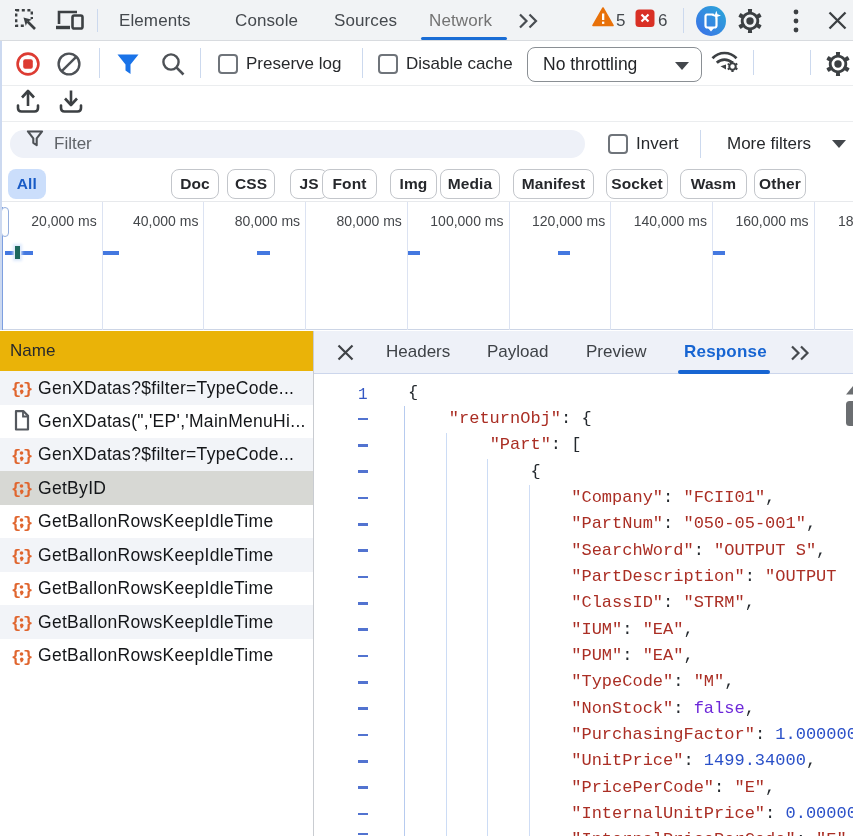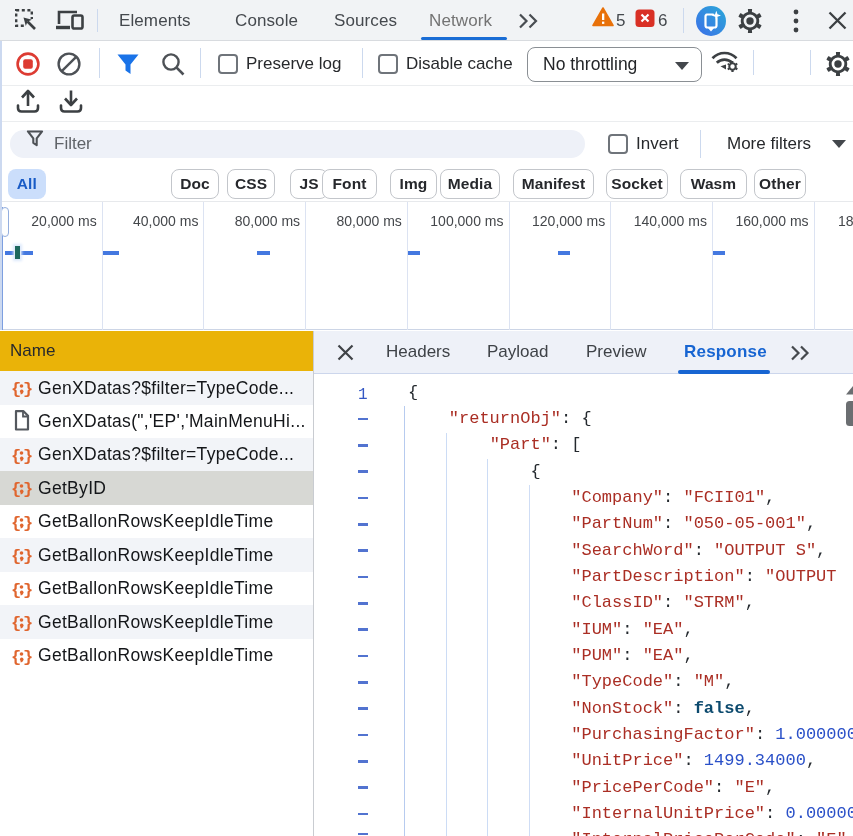--- a/index.html
+++ b/index.html
@@ -42,21 +42,21 @@
 
 #rtabs { position:absolute; left:314px; top:331px; width:539px; height:43px; background:#eef1f8; border-bottom:1px solid #ccd6ec; }
 .rtab { position:absolute; top:342px; font-size:17px; color:#3e4247; }
 #resptab { color:#1765d2; font-weight:bold; letter-spacing:0.2px;}
 #respline { position:absolute; left:678px; top:370px; width:92px; height:4px; background:#1765d2; border-radius:2px; }
 
 #code { position:absolute; left:314px; top:374px; width:539px; height:462px; background:#fff; overflow:hidden; }
 #codepre { position:absolute; left:94px; top:5.8px; font-family:"Liberation Mono",monospace; font-size:17px; line-height:26.33px; white-space:pre; color:#24292e; }
 .k { color:#aa2e24; }
 .n { color:#2a50c8; }
-.b { color:#0c4a6e;font-weight:bold; }
+.b { color:#6d28d9; }
 .guide { position:absolute; width:1px; background:#ccdcf5; }
 .fold { position:absolute; left:44px; width:9.5px; height:2.6px; background:#5273d0; }
 #lnum { position:absolute; left:44px; top:11.5px; font-family:"Liberation Mono",monospace; font-size:16px; color:#3558c4; }
 .icon { position:absolute; }
 </style></head>
 <body>
 <div id="tabbar">
 <div class="tabtxt" style="left:119px">Elements</div>
 <div class="tabtxt" style="left:235px">Console</div>
 <div class="tabtxt" style="left:334px">Sources</div>

